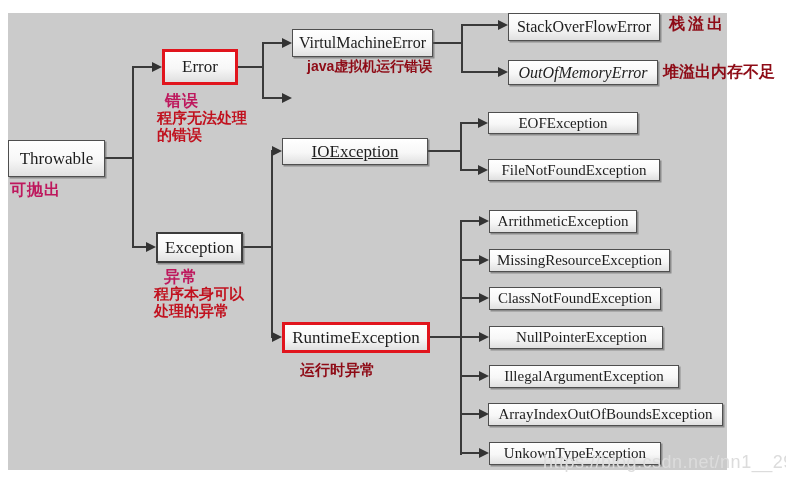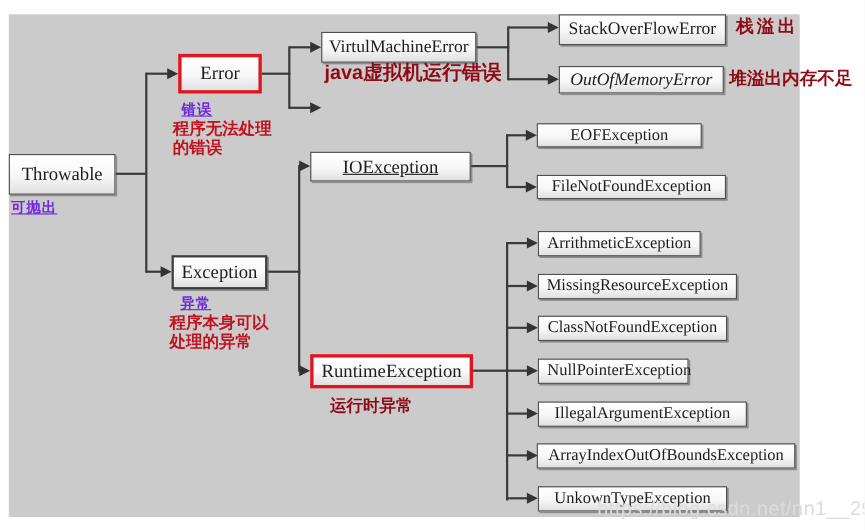--- a/index.html
+++ b/index.html
@@ -30,30 +30,30 @@
     box-shadow:1.5px 1.5px 0 rgba(90,90,90,0.55);
     font-family:"Liberation Serif","DejaVu Serif",serif;
     color:#1d1d1d; font-size:16px; white-space:nowrap;
   }
   .box.big { font-size:17px; }
   .box.small { font-size:15px; }
   .box.red { border:3px solid #e1151d; box-shadow:none; }
   .box.strong { border:2px solid #3c3c3c; }
   
   .cap {
-    position:absolute; z-index:2; color:#6d28d9;
-    font-weight:bold; font-size:13px; letter-spacing:1px; white-space:pre-line;text-decoration:underline;
+    position:absolute; z-index:2; color:#be185d;
+    font-weight:bold; font-size:16px; letter-spacing:1px; white-space:pre-line;
   }
   .note {
     position:absolute; z-index:2; color:#c1121f;
     font-weight:bold; font-size:15px; line-height:17px; white-space:pre-line;
   }
   .note.dark { color:#8e0b16; }
   .note.spread { letter-spacing:3px; }
-  .note.tight { font-size:18px; letter-spacing:0; }
+  .note.tight { font-size:14px; letter-spacing:0;margin-left:12px; }
   .wm {
     position:absolute; z-index:3; left:543px; top:452px;
     color:#dcdcdc; font-size:18px; letter-spacing:0.5px; white-space:nowrap;
   }
 </style>
 </head>
 <body>
 
 <div class="stage">
   <div class="bg"></div>
@@ -116,21 +116,21 @@
   <div class="box" style="left:508px;top:13px;width:152px;height:28px;">StackOverFlowError</div>
   <div class="box" style="left:508px;top:60px;width:150px;height:25px;font-style:italic;">OutOfMemoryError</div>
   <div class="box big" style="left:282px;top:138px;width:146px;height:27px;text-decoration:underline;">IOException</div>
   <div class="box small" style="left:488px;top:112px;width:150px;height:22px;">EOFException</div>
   <div class="box small" style="left:488px;top:159px;width:172px;height:22px;">FileNotFoundException</div>
   <div class="box big strong" style="left:156px;top:232px;width:87px;height:31px;">Exception</div>
   <div class="box big red" style="left:282px;top:322px;width:148px;height:31px;">RuntimeException</div>
   <div class="box small" style="left:489px;top:210px;width:148px;height:23px;">ArrithmeticException</div>
   <div class="box small" style="left:489px;top:249px;width:181px;height:23px;">MissingResourceException</div>
   <div class="box small" style="left:489px;top:287px;width:172px;height:23px;">ClassNotFoundException</div>
-  <div class="box small" style="left:489px;top:326px;width:137px;height:23px;padding-left:11px;">NullPointerException</div>
+  <div class="box small" style="left:489px;top:326px;width:174px;height:23px;padding-left:11px;">NullPointerException</div>
   <div class="box small" style="left:489px;top:365px;width:190px;height:23px;">IllegalArgumentException</div>
   <div class="box small" style="left:488px;top:403px;width:235px;height:23px;">ArrayIndexOutOfBoundsException</div>
   <div class="box small" style="left:489px;top:442px;width:172px;height:23px;">UnkownTypeException</div>
 
   <div class="cap" style="left:10px;top:180px;">可抛出</div>
   <div class="cap" style="left:165px;top:91px;">错误</div>
   <div class="cap" style="left:164px;top:267px;">异常</div>
 
   <div class="note" style="left:157px;top:109px;">程序无法处理
 的错误</div>

